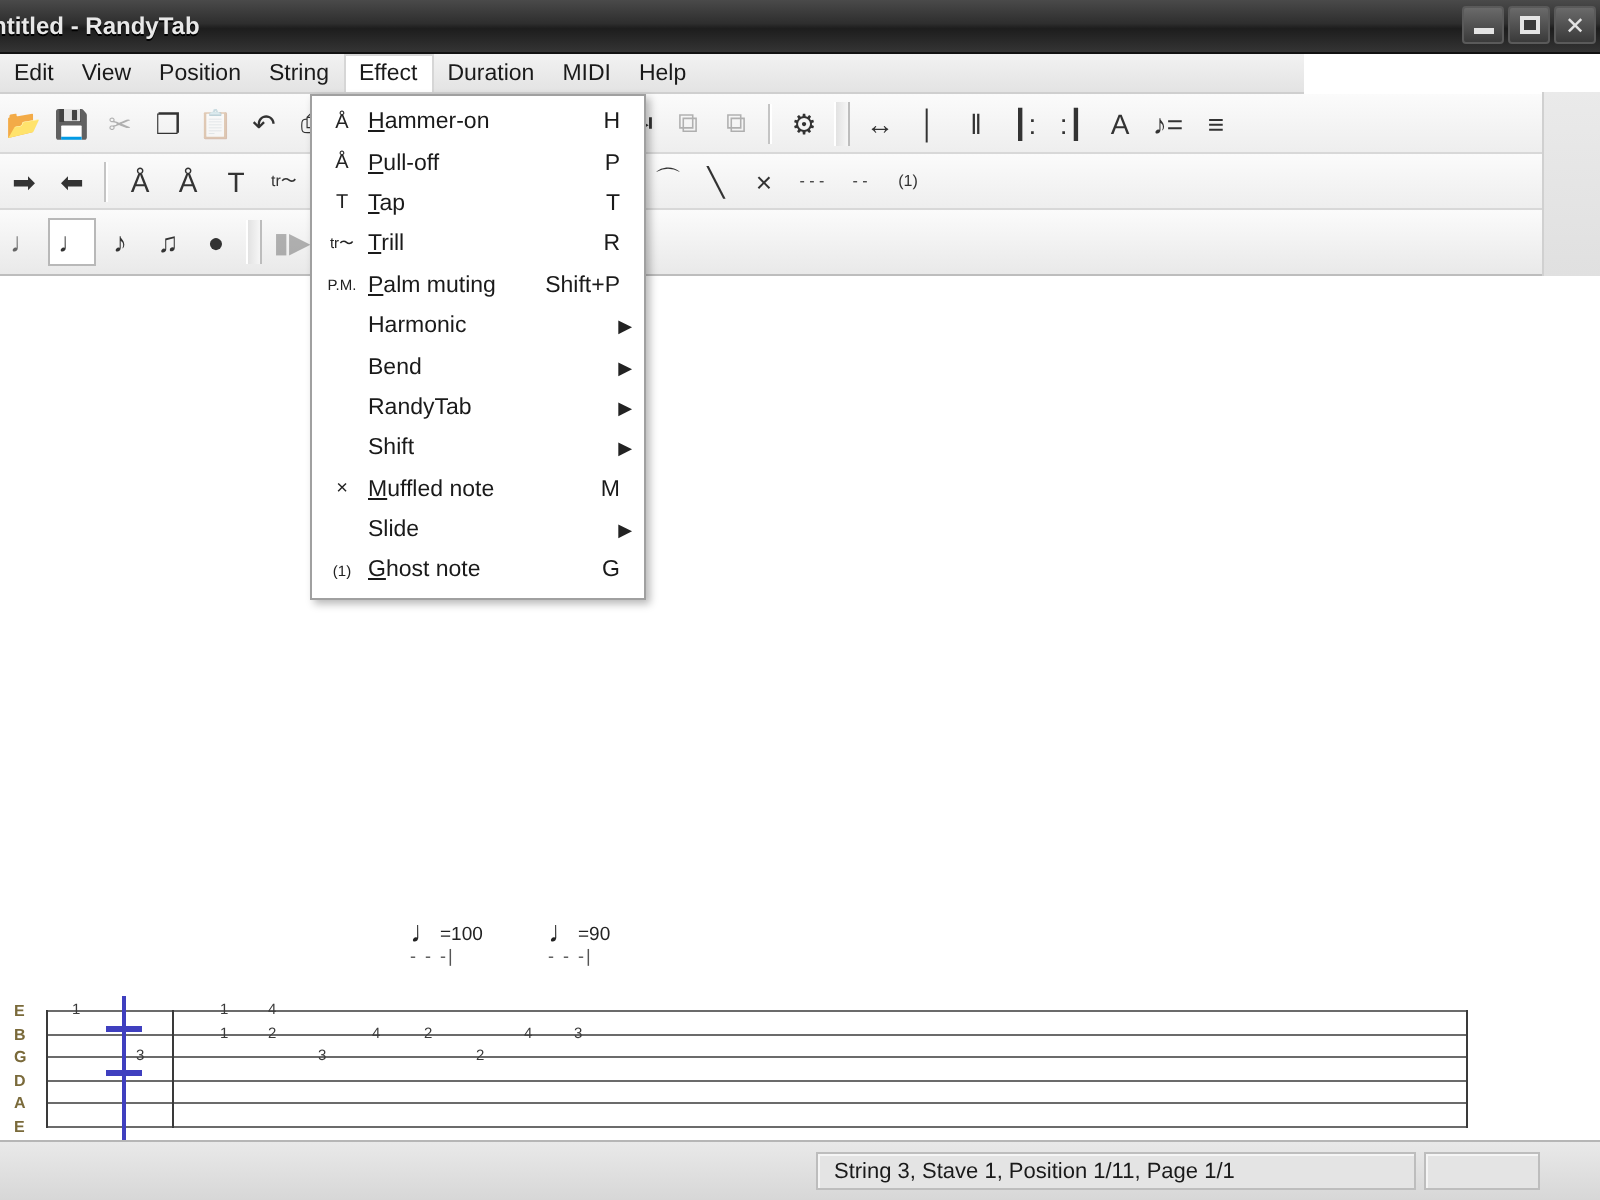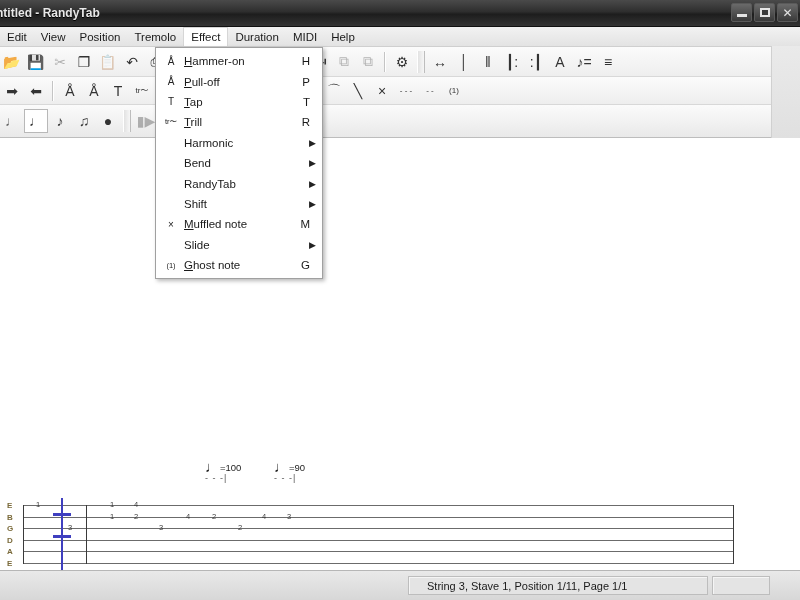--- a/index.html
+++ b/index.html
@@ -29,21 +29,21 @@
     background: linear-gradient(to bottom, #6a6a6a, #3a3a3a);
     border: 1px solid #5a5a5a; border-radius: 2px;
     display: flex; align-items: center; justify-content: center;
   }
   .wb-min { width: 10px; height: 3px; background: #e4e4e4; margin-top: 6px; }
   .wb-max { width: 10px; height: 9px; border: 2px solid #e4e4e4; background: #3a3a3a; }
   .wb-close-x { color: #e4e4e4; font-size: 12px; line-height: 1; }
 
   
   .menubar {
-    position: absolute; left: 0; top: 27px; width: 800px; height: 20px;
+    position: absolute; left: 0; top: 27px; width: 652px; height: 20px;
     background: linear-gradient(to bottom, #f2f2f2, #e3e3e3);
     border-bottom: 1px solid #cfcfcf;
     display: flex; align-items: center;
   }
   .menu-item {
     font-size: 11.5px; color: #1a1a1a; padding: 2px 7px; height: 19px;
     display: flex; align-items: center; cursor: default; white-space: nowrap;
   }
   .menu-item.active { background: #ffffff; border: 1px solid #d6d6d6; border-bottom: none; }
 
@@ -125,21 +125,21 @@
 
   
   .statusbar {
     position: absolute; left: 0; top: 570px; width: 800px; height: 30px;
     background: linear-gradient(to bottom,#e9e9e9,#d7d7d7);
     border-top: 1px solid #b6b6b6; display: flex; align-items: center;
   }
   .sb-pane {
     height: 19px; display: flex; align-items: center; font-size: 11px; color: #1a1a1a;
     border: 1px solid #bdbdbd; background: #e4e4e4;
-    box-shadow: inset 1px 1px 0 #f5f5f5; padding: 0 18px; white-space: nowrap;
+    box-shadow: inset 1px 1px 0 #f5f5f5; padding: 0 8px; white-space: nowrap;
   }
   .sb-left { flex: 0 0 408px; border: none; background: transparent; box-shadow: none; }
   .sb-main { width: 300px; }
   .sb-extra { width: 58px; margin-left: 4px; }
 </style>
 </head>
 <body>
 
 <div id="app">
 
@@ -155,21 +155,21 @@
       <div class="win-btn">
           <span class="wb-close-x">✕</span>
         </div>
     </div>
   </div>
 
   <div class="menubar" id="menubar">
       <div class="menu-item">Edit</div>
       <div class="menu-item">View</div>
       <div class="menu-item">Position</div>
-      <div class="menu-item">Tremolo</div>
+      <div class="menu-item">String</div>
       <div class="menu-item active">Effect</div>
       <div class="menu-item">Duration</div>
       <div class="menu-item">MIDI</div>
       <div class="menu-item">Help</div>
     </div>
 
   <div class="toolbar" id="tb1">
       <div class="tb-btn">
         <span>📂</span>
       </div>
@@ -353,20 +353,27 @@
           <span class="dd-icon">T</span>
           <span class="dd-label"><u>T</u>ap</span>
           <span class="dd-accel">T</span>
         </div>
       </div>
       <div class="dd-row-wrap">
         <div class="dd-row">
           <span class="dd-icon" style="font-size: 7.5px;">tr〜</span>
           <span class="dd-label"><u>T</u>rill</span>
           <span class="dd-accel">R</span>
+        </div>
+      </div>
+      <div class="dd-row-wrap">
+        <div class="dd-row">
+          <span class="dd-icon" style="font-size: 7.5px;">P.M.</span>
+          <span class="dd-label"><u>P</u>alm muting</span>
+          <span class="dd-accel">Shift+P</span>
         </div>
       </div>
       <div class="dd-row-wrap">
         <div class="dd-row">
           <span class="dd-icon"></span>
           <span class="dd-label">Harmonic</span>
           <span class="dd-arrow">▶</span>
         </div>
       </div>
       <div class="dd-row-wrap">

